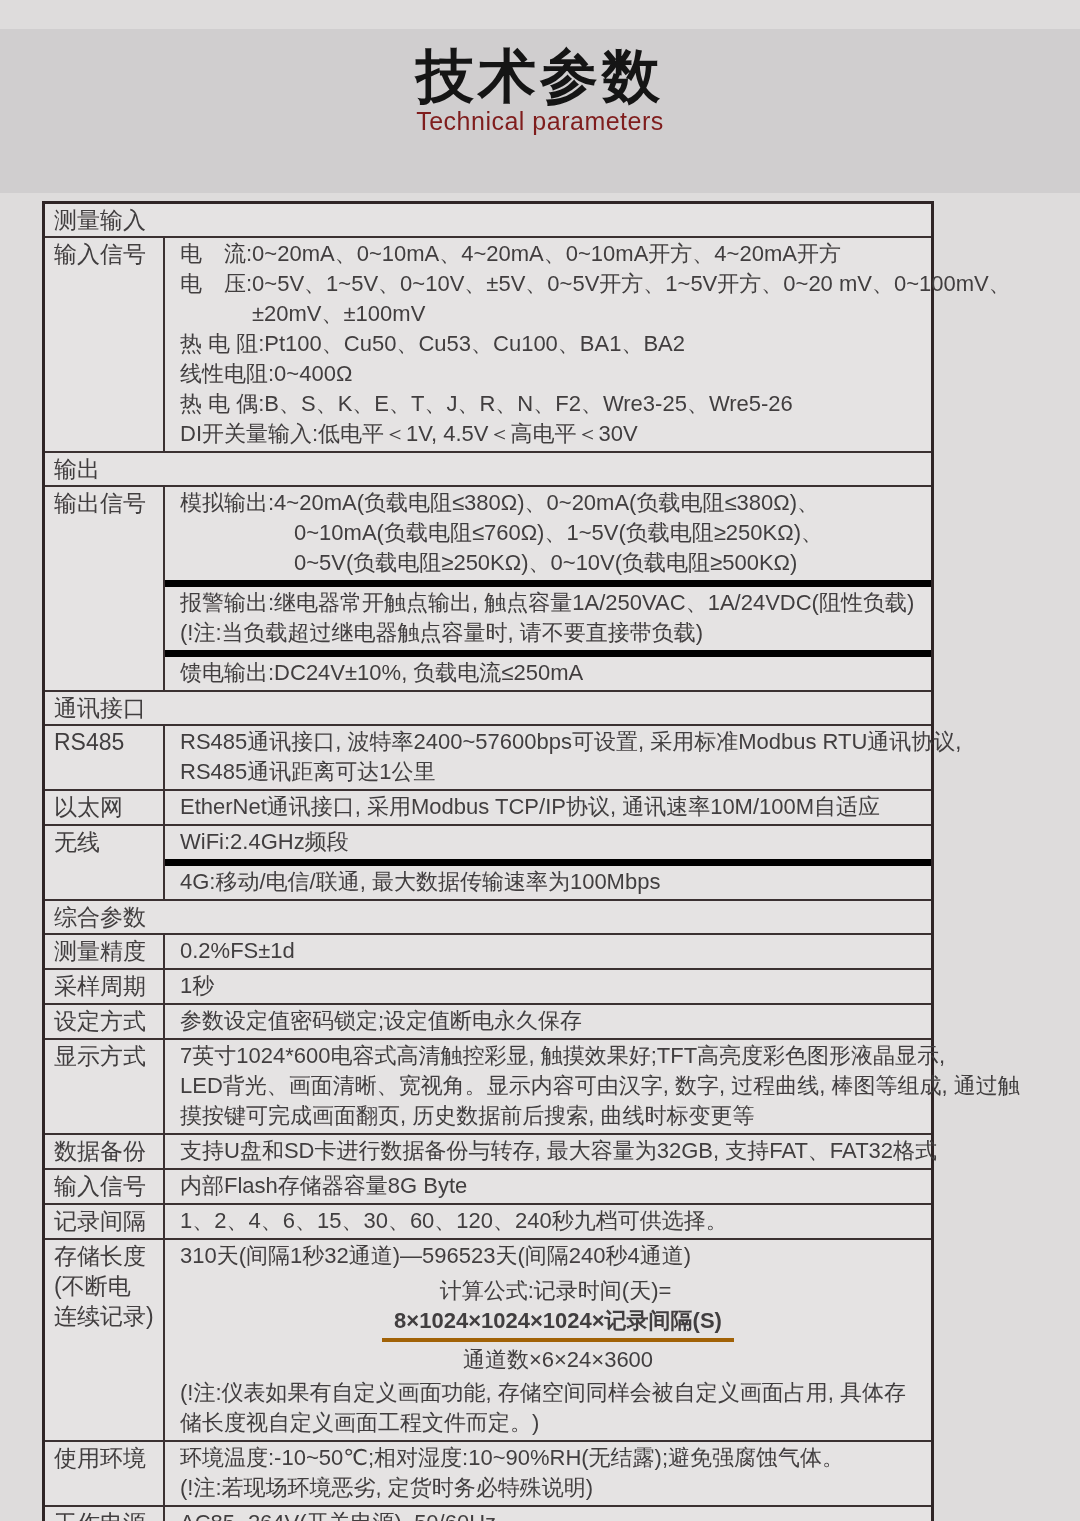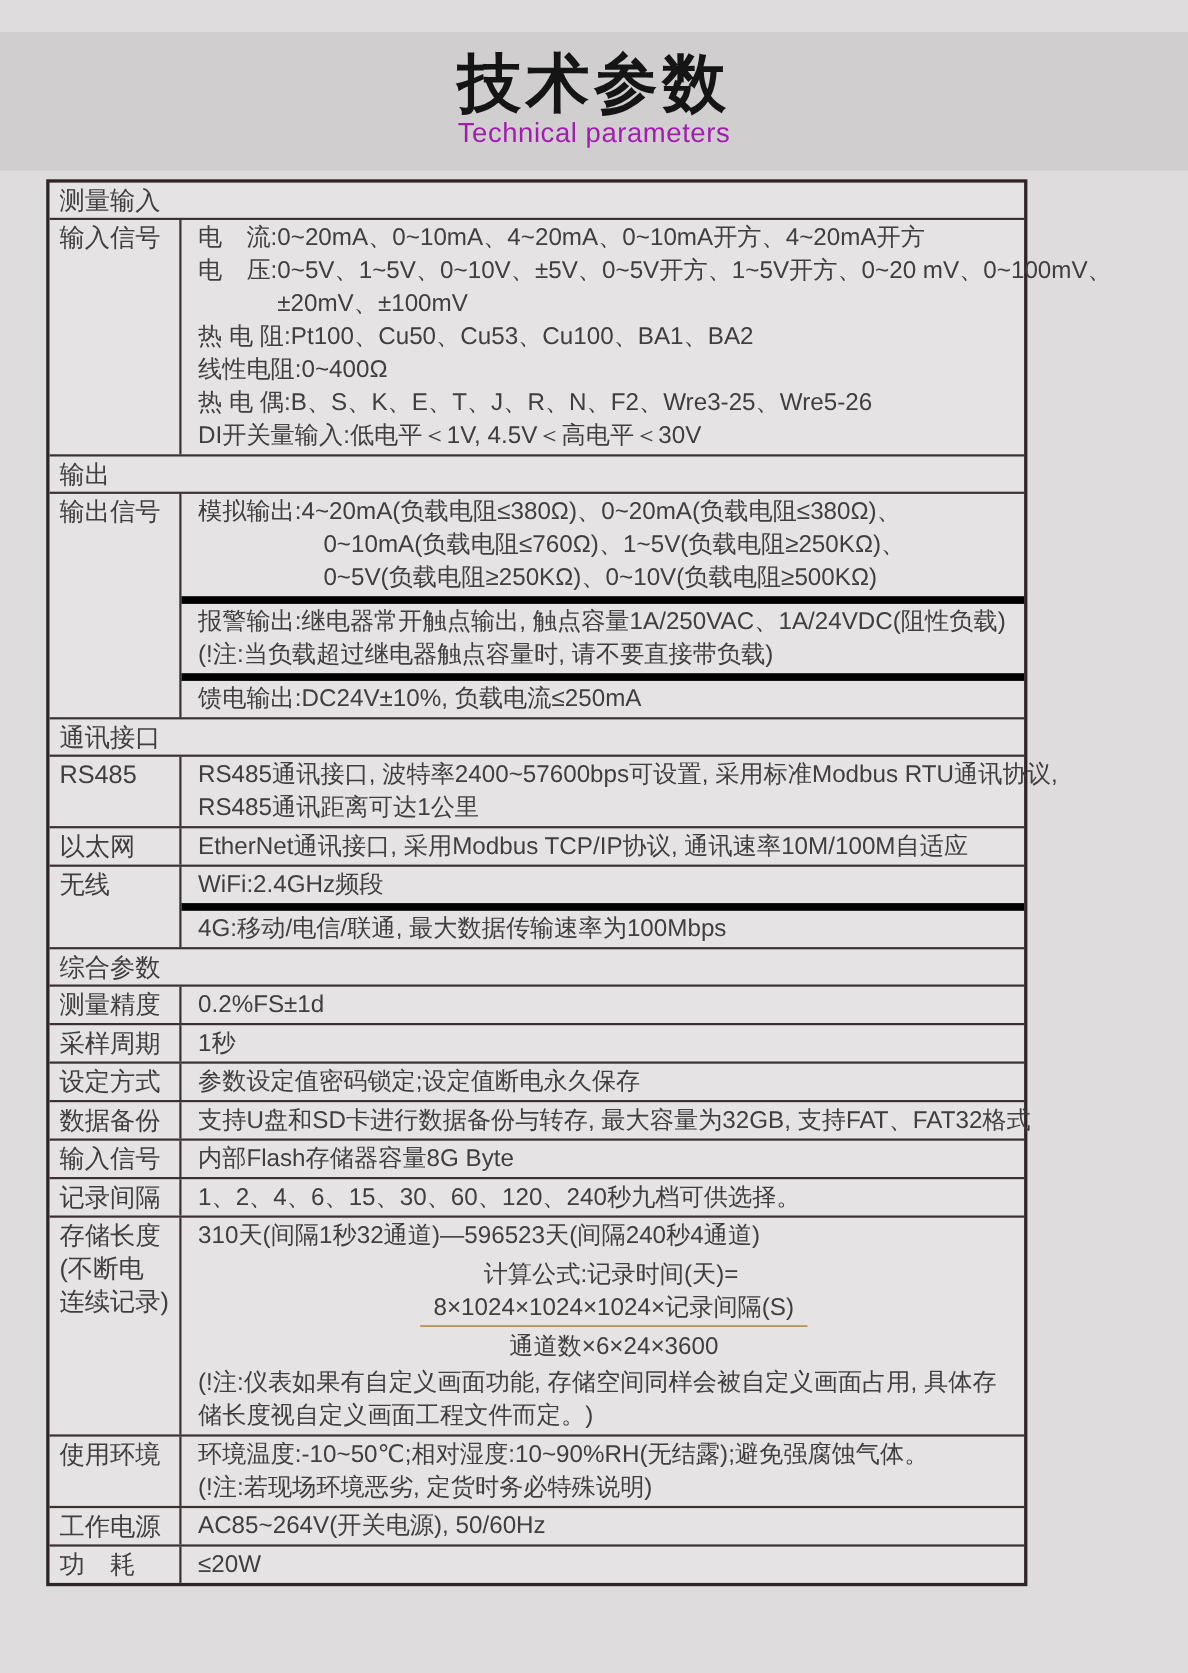--- a/index.html
+++ b/index.html
@@ -6,35 +6,35 @@
   html,body { width:1080px; }
   body {
     height:1521px;
     background:#dedcdc;
     font-family:"Liberation Sans","DejaVu Sans",sans-serif;
     color:#413e3f;
     overflow:hidden;
   }
   .title-band {
     margin-top:29px;
-    height:126px;
+    height:164px;
     background:#d0cecf;
     text-align:center;
     padding-top:16px;
   }
   .page-title {
     font-size:58px;
     font-weight:bold;
     color:#151515;
     letter-spacing:4px;
     line-height:62px;
   }
   .page-subtitle {
     font-size:25px;
-    color:#a21caf;
+    color:#7f1d1d;
     line-height:28px;
     letter-spacing:0.5px;
   }
   .spec-table {
     margin:8px 40px 0 42px;
     width:892px;
     background:#e5e3e3;
     border:3px solid #2f2526;
   }
   .row { display:flex; border-top:2px solid #3b3132; }
@@ -77,23 +77,24 @@
     flex-direction:column;
   }
   .frac {
     display:inline-flex;
     flex-direction:column;
     text-align:center;
     margin-left:5px;
   }
   .frac .num {
     padding:0 12px 3px 12px;
-    border-bottom:1px solid #a16207;
+    border-bottom:4px solid #a16207;
     line-height:29px;
     white-space:nowrap;
+    font-weight:bold;
   }
   .frac .den {
     padding:3px 12px 0 12px;
     line-height:29px;
     white-space:nowrap;
   }
 </style>
 </head>
 <body>
 
@@ -208,20 +209,30 @@
 
   <div class="row">
     <div class="lbl">
       <div class="lbl-line">设定方式</div>
     </div>
     <div class="val">
       <div class="line">参数设定值密码锁定;设定值断电永久保存</div>
     </div>
   </div>
 
+  <div class="row">
+    <div class="lbl">
+      <div class="lbl-line">显示方式</div>
+    </div>
+    <div class="val">
+      <div class="line">7英寸1024*600电容式高清触控彩显, 触摸效果好;TFT高亮度彩色图形液晶显示,</div>
+      <div class="line">LED背光、画面清晰、宽视角。显示内容可由汉字, 数字, 过程曲线, 棒图等组成, 通过触</div>
+      <div class="line">摸按键可完成画面翻页, 历史数据前后搜索, 曲线时标变更等</div>
+    </div>
+  </div>
 
   <div class="row">
     <div class="lbl">
       <div class="lbl-line">数据备份</div>
     </div>
     <div class="val">
       <div class="line">支持U盘和SD卡进行数据备份与转存, 最大容量为32GB, 支持FAT、FAT32格式</div>
     </div>
   </div>
 

